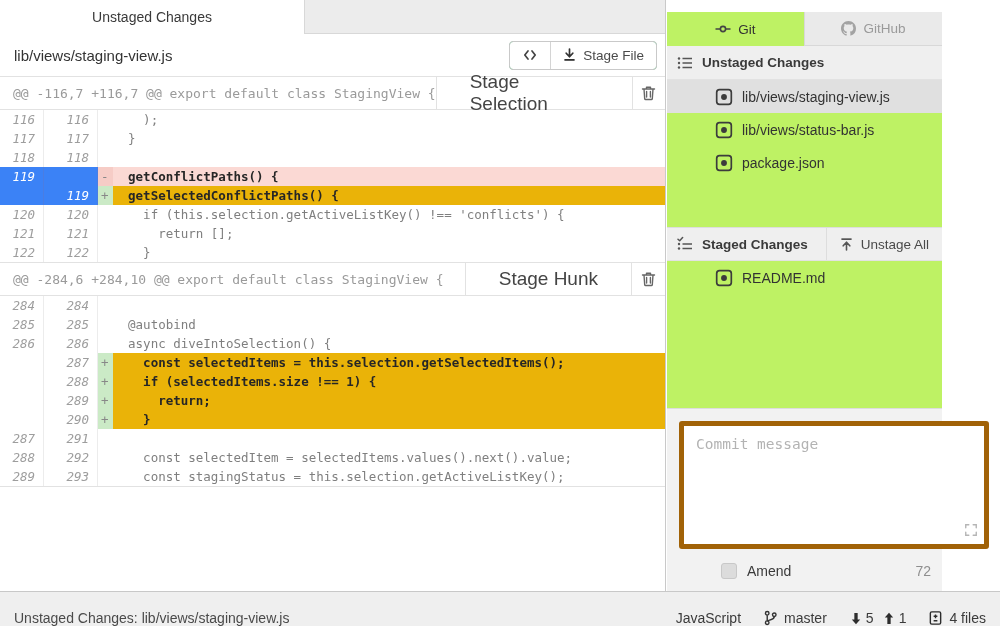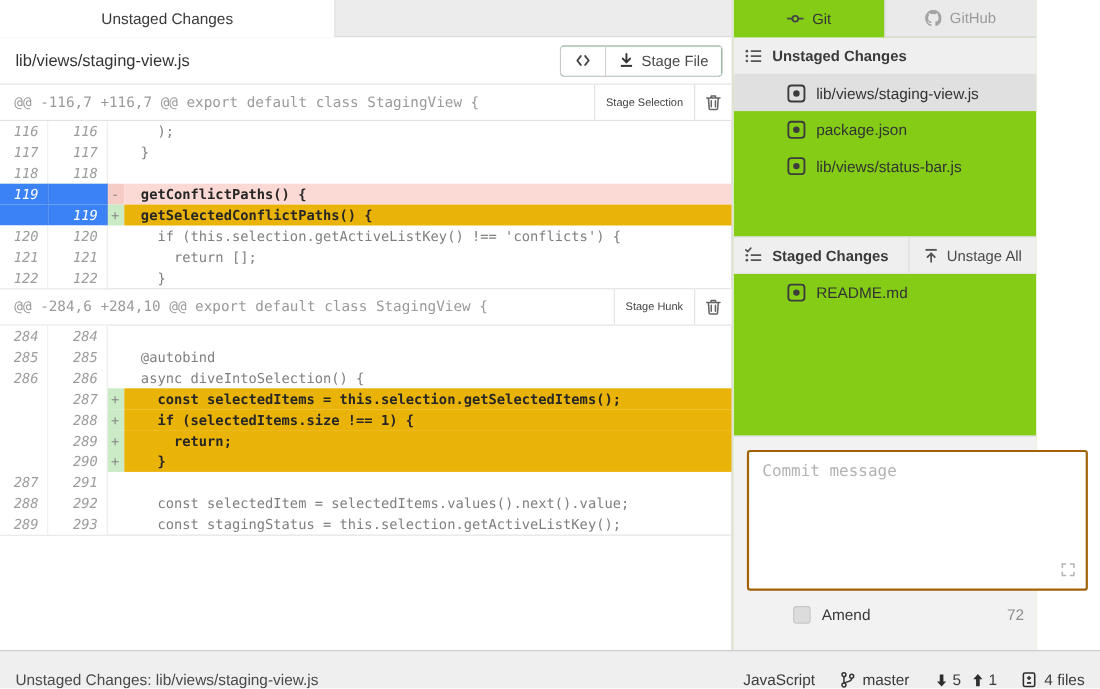--- a/index.html
+++ b/index.html
@@ -26,63 +26,63 @@
     border-radius:4px; overflow:hidden; background:#15803d; }
   .btn { display:flex; align-items:center; gap:7px; padding:0 12px; font-size:13.5px;
     color:#4a4a4a; background:#fff; cursor:default; }
   .btn + .btn { border-left:1px solid #d4d4d4; }
 
   .hunk-header { height:34px; display:flex; align-items:stretch; background:#fff;
     border-top:1px solid #e2e2e2; border-bottom:1px solid #e2e2e2; }
   .hunk-title { flex:1; display:flex; align-items:center; padding-left:13px;
     font-family:"DejaVu Sans Mono", monospace; font-size:13px; color:#9a9a9a; white-space:pre; }
   .hunk-action { border-left:1px solid #e2e2e2; display:flex; align-items:center;
-    padding:0 10px; font-size:10px; color:#444; }
+    padding:0 33px; font-size:19px; color:#444; }
   .hunk-trash { border-left:1px solid #e2e2e2; width:34px; display:flex;
     align-items:center; justify-content:center; }
 
   .diff-row { display:flex; height:19px; line-height:19px;
     font-family:"DejaVu Sans Mono", monospace; font-size:12.5px; }
   .gut1, .gut2 { text-align:right; padding-right:8px; color:#9d9d9d; background:#fff;
     border-right:1px solid #ececec;font-style:italic; }
   .gut1 { width:44px; } .gut2 { width:54px; }
   .sign { width:15px; padding-left:3px; color:#888; }
   .code { flex:1; white-space:pre; color:#7f7f7f; }
   .diff-row.del .code { background:#fbd9d4; color:#262626; font-weight:bold; }
   .diff-row.del .sign { background:#f6ccc6; }
   .diff-row.add .code { background:#eab308; color:#262626; font-weight:bold; }
   .diff-row.add .sign { background:#cbeac6; }
   .diff-row.selected .gut1, .diff-row.selected .gut2 {
     background:#3b82f6; color:#fff; border-right-color:#4a7de2; }
   .diff-end { border-top:1px solid #e2e2e2; }
 
   
-  .right-panel { position:absolute; left:667px; top:0; width:275px; height:591px;
-    background:#84cc16; }
+  .right-panel { position:absolute; left:667px; top:12px; width:275px; height:591px;
+    background:#bef264; }
   .r-tabs { height:34px; display:flex; }
   .r-tab { flex:1; display:flex; align-items:center; justify-content:center; gap:7px;
     font-size:13.5px; color:#333; }
   .r-tab.inactive { background:#eaeaea; color:#9a9a9a;
     border-left:1px solid #d8d8d8; border-bottom:1px solid #d8d8d8; }
   .section-header { height:34px; display:flex; align-items:stretch; background:#efefef;
     border-bottom:1px solid #e2e2e2; }
   .section-header.topline { border-top:1px solid #ddd; }
   .sh-left { display:flex; align-items:center; gap:9px; padding-left:10px; }
   .sh-title { font-size:13.5px; font-weight:bold; color:#3a3a3a; }
   .section-action { margin-left:auto; border-left:1px solid #ddd; display:flex;
     align-items:center; gap:8px; padding:0 13px; font-size:13.5px; color:#4a4a4a; min-width:116px; }
   .file-row { height:33px; display:flex; align-items:center; gap:9px; padding-left:48px;
     font-size:14px; color:#333; }
   .file-row.selected { background:#e0e0e0; }
   .list-spacer-unstaged { height:48px; }
 
   .commit-area { position:absolute; left:0; right:0; top:396px; bottom:0;
     border-top:1px solid #ddd; background:#f2f2f2; }
   .commit-box { position:absolute; left:12px; top:12px; width:310px; height:128px;
-    background:#fff; border:2px solid #a16207; border-radius:3px; resize:none;
+    background:#fff; border:5px solid #a16207; border-radius:3px; resize:none;
     font-family:"DejaVu Sans Mono", monospace; font-size:14.5px; color:#444;
     padding:10px 12px; outline:none; }
   .commit-box::placeholder { color:#b3b3b3; }
   .expand-icon { position:absolute; left:297px; top:114px; }
   .amend-row { position:absolute; left:0; right:0; top:147px; height:30px;
     display:flex; align-items:center;margin-left:40px; }
   .amend-check { width:16px; height:16px; margin-left:14px; background:#dcdcdc;
     border:1px solid #c8c8c8; border-radius:3px; }
   .amend-label { margin-left:10px; font-size:14px; color:#3a3a3a; }
   .commit-btn { position:absolute; left:97px; top:2px; width:195px; height:28px;
@@ -320,29 +320,29 @@
       <circle cx="8" cy="8" r="2.6" fill="#3c3c3c"></circle>
     </svg>
     <span>lib/views/staging-view.js</span>
   </div>
 
   <div class="file-row">
     <svg width="18" height="18" viewBox="0 0 16 16">
       <rect x="1.5" y="1.5" width="13" height="13" rx="2.5" stroke="#3c3c3c" stroke-width="1.5" fill="none"></rect>
       <circle cx="8" cy="8" r="2.6" fill="#3c3c3c"></circle>
     </svg>
-    <span>package.json</span>
+    <span>lib/views/status-bar.js</span>
   </div>
 
   <div class="file-row">
     <svg width="18" height="18" viewBox="0 0 16 16">
       <rect x="1.5" y="1.5" width="13" height="13" rx="2.5" stroke="#3c3c3c" stroke-width="1.5" fill="none"></rect>
       <circle cx="8" cy="8" r="2.6" fill="#3c3c3c"></circle>
     </svg>
-    <span>lib/views/status-bar.js</span>
+    <span>package.json</span>
   </div>
 </div>
   <div class="list-spacer-unstaged"></div>
 
   <div class="section-header topline">
     <div class="sh-left">
       <svg width="16" height="16" viewBox="0 0 16 16">
         <path d="M1 3.2l1.7 1.6L5.6 1.6" stroke="#555" stroke-width="1.5" fill="none" stroke-linecap="round" stroke-linejoin="round"></path>
         <path d="M5.5 8h9.5 M5.5 12.5h9.5" stroke="#555" stroke-width="1.6"></path>
         <circle cx="2" cy="8" r="1.2" fill="#555"></circle>

